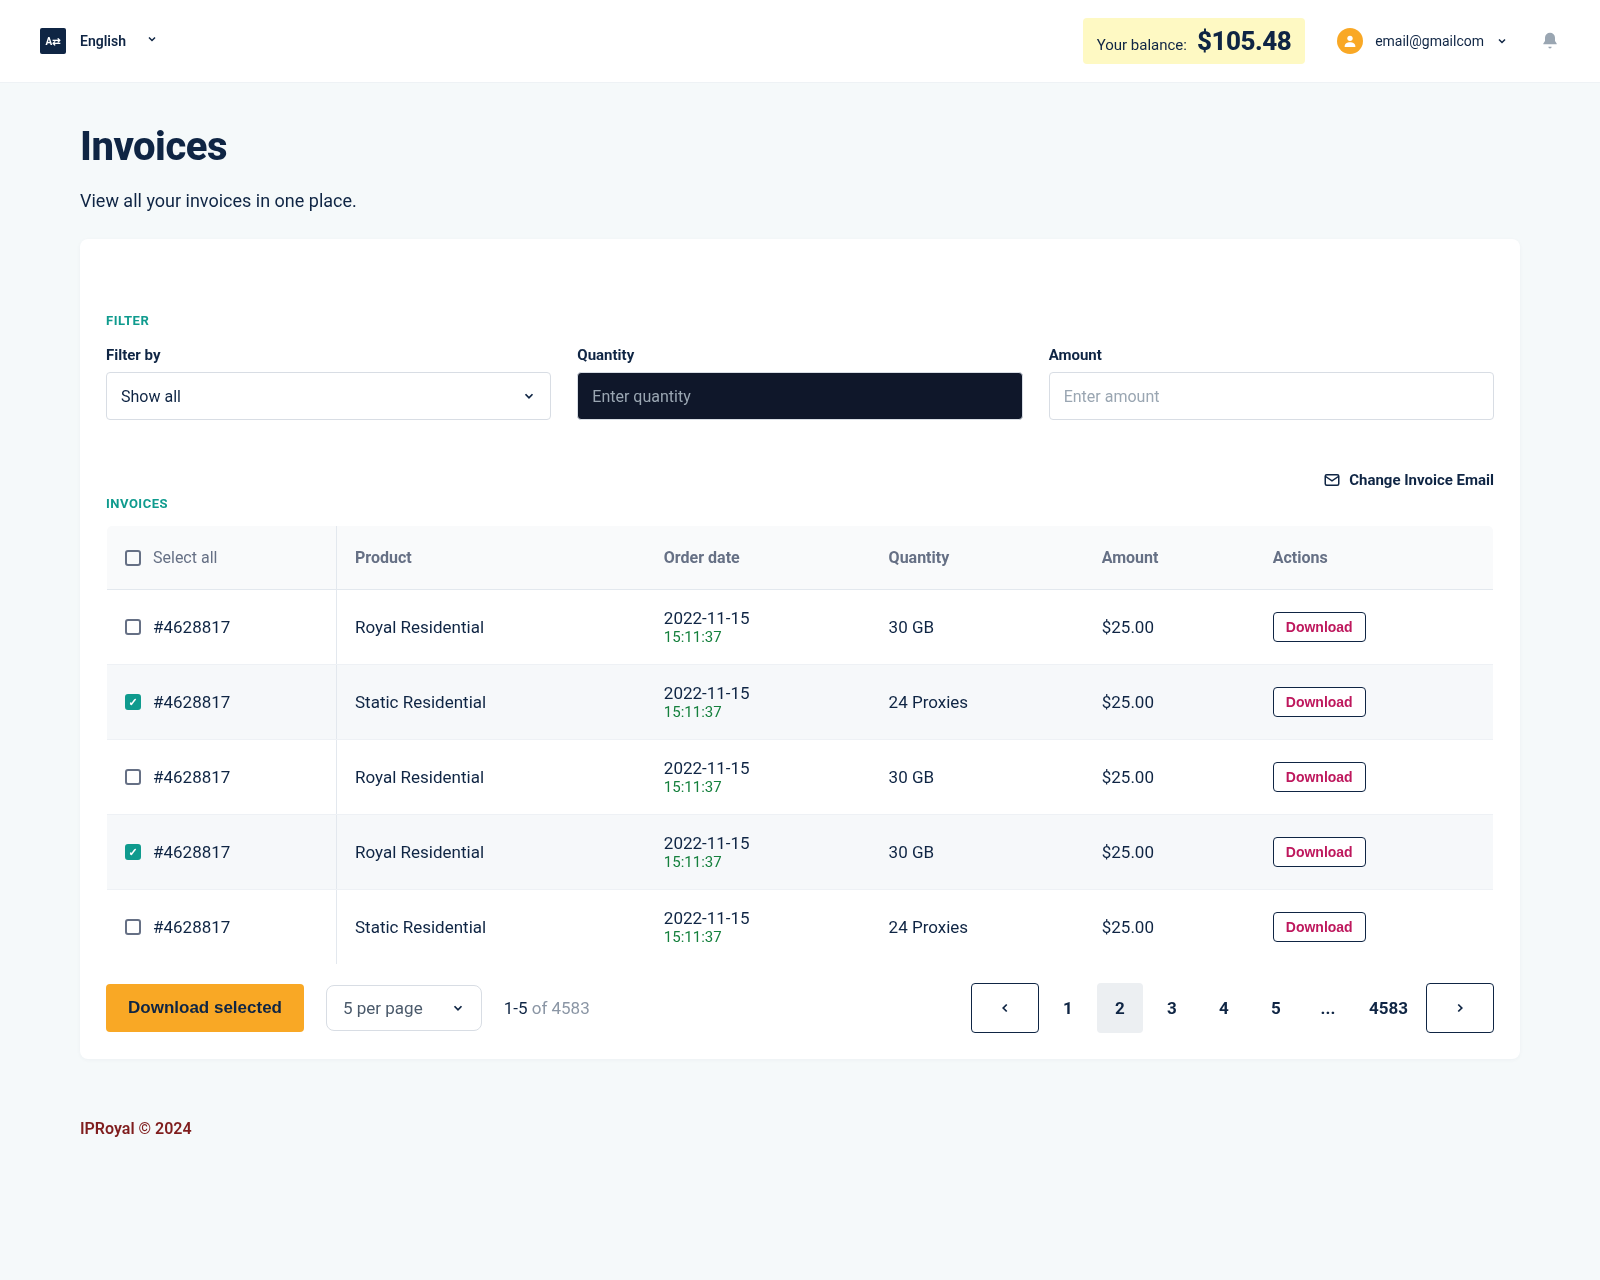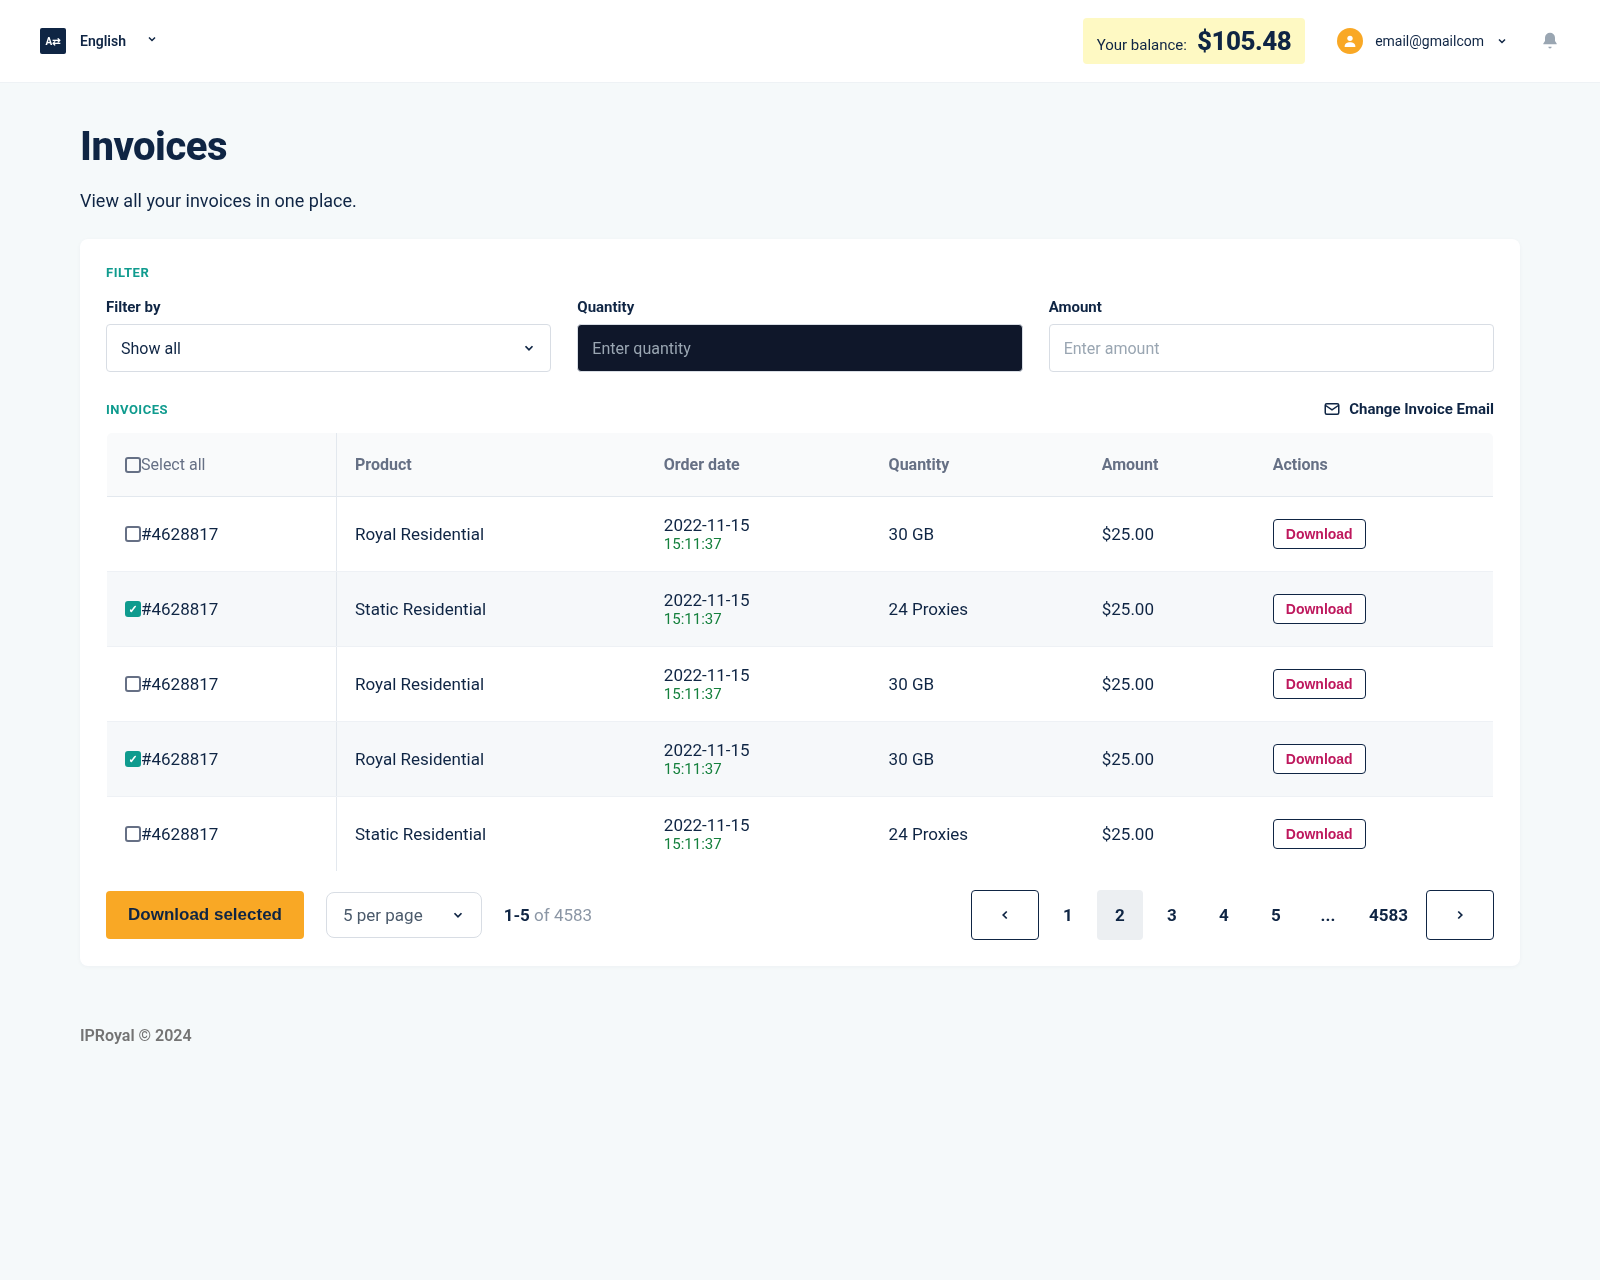--- a/index.html
+++ b/index.html
@@ -56,20 +56,21 @@
     border-radius: 8px;
     padding: 26px;
     box-shadow: 0 1px 4px rgba(15,37,68,0.04);
   }
   .section-label {
     color:#0f9b8e;
     font-weight:700;
     font-size:13px;
     letter-spacing:0.5px;
     margin-bottom: 18px;
+    margin-top: 48px;
   }
   .filters { display:flex; gap:26px; margin-bottom:28px; }
   .filter-col { flex:1; display:flex; flex-direction:column; gap:8px;}
   .filter-label { font-weight:700; font-size:15px; color:#0f2544;}
   .input-wrap {
     border:1px solid #d8dde4;
     border-radius:4px;
     height:48px;
     display:flex; align-items:center;
     padding:0 14px;
@@ -98,21 +99,21 @@
     border-bottom:1px solid #e3e8ee;
   }
   table.inv td {
     padding:18px 18px;
     font-size:17px;
     color:#0f2544;
     border-bottom:1px solid #eef1f5;
     vertical-align:middle;
   }
   table.inv tbody tr.sel { background:#f6f8fa; }
-  .id-cell { display:flex; align-items:center; font-weight:400;}
+  .id-cell { display:flex; align-items:center; gap:12px; font-weight:400;}
   .chk {
     width:16px;height:16px;border:2px solid #667085;border-radius:3px;
     display:inline-flex;align-items:center;justify-content:center;
     flex-shrink:0;
   }
   .chk.checked { background:#0f9b8e; border-color:#0f9b8e; }
   .chk.checked::after{
     content:"✓"; color:#fff; font-size:11px; font-weight:900;
   }
   .date-main { font-size:17px; }
@@ -145,34 +146,34 @@
     text-align:right;
   }
   .perpage {
     border:1px solid #d8dde4; border-radius:8px;
     padding:12px 16px;
     display:flex;align-items:center;gap:28px;
     font-size:17px;color:#4b5a6b;
     cursor:pointer;
   }
   .range { font-size:17px; }
-  .range b{ font-weight:700; color:#0f2544;}
+  .range b{ font-weight:400; color:#0f2544;}
   .range span{ color:#8b96a5;}
   .pager { display:flex; align-items:center; gap:6px; margin-left:auto;}
   .pg-btn {
     min-width:46px; height:50px;
     display:flex;align-items:center;justify-content:center;
     border-radius:4px;
     font-size:17px;font-weight:700;color:#0f2544;
     cursor:pointer;
     padding:0 12px;
   }
   .pg-btn.nav { border:1.5px solid #0f2544; width:68px;}
   .pg-btn.active { background:#eceff2; }
-  .footer { padding: 30px 80px; font-size:16px; color:#737373; font-weight:600;}
+  .footer { padding: 30px 80px; font-size:16px; color:#7f1d1d; font-weight:600;}
   svg.ico { width:18px;height:18px; }
 </style>
 </head>
 <body>
 
 <div class="topbar">
   <div class="topbar-left">
     <div class="logo-box">A⇄</div>
     <div class="lang-select">
       <span>English</span>

